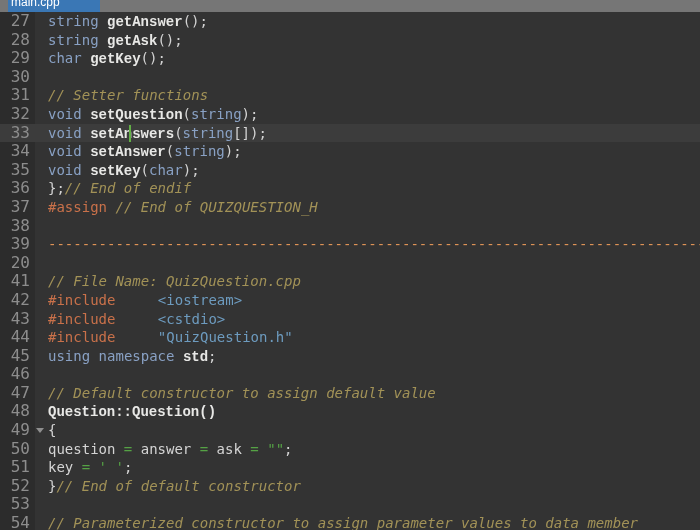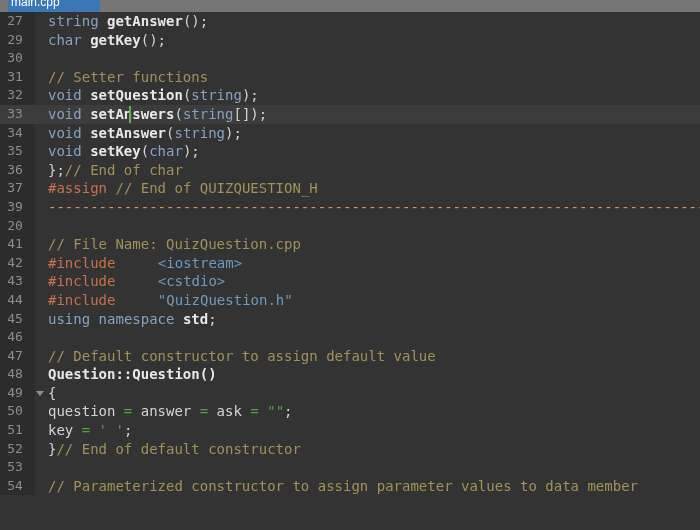--- a/index.html
+++ b/index.html
@@ -24,28 +24,28 @@
   .editor{position:relative;width:700px;}
   .row{
     position:relative;display:flex;height:18.6px;line-height:18.6px;
     font-size:14px;white-space:pre;
   }
   .row.active{background:var(--active-line-bg,#3c3c3c);}
   .gutter{
     flex:0 0 35px;width:35px;box-sizing:border-box;padding-right:5px;
     background:var(--gutter-bg,#2c2c2c);
     color:var(--line-number,#8d8d8d);
-    text-align:center;font-size:13px;
+    text-align:right;font-size:16px;
   }
   .row.active .gutter{background:var(--active-line-bg,#3c3c3c);}
   .code{flex:1;padding-left:13px;overflow:hidden;}
   .k{color:var(--keyword,#89a1c4);margin-top:24px;}
-  .f{color:var(--function,#e8e8e6);font-weight:bold;}
+  .f{color:var(--function,#e8e8e6);font-weight:bold;font-family:Liberation Mono, monospace;}
   .p{color:var(--plain,#d4d4d4);}
-  .c{color:var(--comment,#a29257);}
+  .c{color:var(--comment,#a29257);font-style:italic;}
   .pp{color:var(--preprocessor,#c9714a);}
   .i{color:var(--include-path,#6d9bbf);margin-left:34px;}
   .g{color:var(--operator-string,#55a245);}
   .d{color:var(--divider-dashes,#de9356);}
   .caret{
     position:absolute;top:1px;width:2px;height:17px;
     background:var(--caret,#62b046);
   }
   .fold-arrow{
     position:absolute;left:36px;top:7px;width:0;height:0;
@@ -57,29 +57,31 @@
 <body>
 
 <div class="tabbar">
   <div class="tab">
     <span class="tab-label">main.cpp</span>
   </div>
 </div>
 
 <div class="editor" id="editor">
     <div class="row"><div class="gutter">27</div><div class="code"><span class="k">string</span><span class="p"> </span><span class="f">getAnswer</span><span class="p">();</span></div></div>
+    <div class="row"><div class="gutter">28</div><div class="code"><span class="k">string</span><span class="p"> </span><span class="f">getAsk</span><span class="p">();</span></div></div>
     <div class="row"><div class="gutter">29</div><div class="code"><span class="k">char</span><span class="p"> </span><span class="f">getKey</span><span class="p">();</span></div></div>
     <div class="row"><div class="gutter">30</div><div class="code"></div></div>
     <div class="row"><div class="gutter">31</div><div class="code"><span class="c">// Setter functions</span></div></div>
     <div class="row"><div class="gutter">32</div><div class="code"><span class="k">void</span><span class="p"> </span><span class="f">setQuestion</span><span class="p">(</span><span class="k">string</span><span class="p">);</span></div></div>
     <div class="row active"><div class="gutter">33</div><div class="code"><span class="k">void</span><span class="p"> </span><span class="f">setAnswers</span><span class="p">(</span><span class="k">string</span><span class="p">[]);</span></div><span class="caret" style="left: 129px;"></span></div>
     <div class="row"><div class="gutter">34</div><div class="code"><span class="k">void</span><span class="p"> </span><span class="f">setAnswer</span><span class="p">(</span><span class="k">string</span><span class="p">);</span></div></div>
     <div class="row"><div class="gutter">35</div><div class="code"><span class="k">void</span><span class="p"> </span><span class="f">setKey</span><span class="p">(</span><span class="k">char</span><span class="p">);</span></div></div>
-    <div class="row"><div class="gutter">36</div><div class="code"><span class="p">};</span><span class="c">// End of char</span></div></div>
+    <div class="row"><div class="gutter">36</div><div class="code"><span class="p">};</span><span class="c">// End of endif</span></div></div>
     <div class="row"><div class="gutter">37</div><div class="code"><span class="pp">#assign</span><span class="p"> </span><span class="c">// End of QUIZQUESTION_H</span></div></div>
+    <div class="row"><div class="gutter">38</div><div class="code"></div></div>
     <div class="row"><div class="gutter">39</div><div class="code"><span class="d">-----------------------------------------------------------------------------------------------</span></div></div>
     <div class="row"><div class="gutter">20</div><div class="code"></div></div>
     <div class="row"><div class="gutter">41</div><div class="code"><span class="c">// File Name: QuizQuestion.cpp</span></div></div>
     <div class="row"><div class="gutter">42</div><div class="code"><span class="pp">#include </span><span class="i">&lt;iostream&gt;</span></div></div>
     <div class="row"><div class="gutter">43</div><div class="code"><span class="pp">#include </span><span class="i">&lt;cstdio&gt;</span></div></div>
     <div class="row"><div class="gutter">44</div><div class="code"><span class="pp">#include </span><span class="i">"QuizQuestion.h"</span></div></div>
     <div class="row"><div class="gutter">45</div><div class="code"><span class="k">using</span><span class="p"> </span><span class="k">namespace</span><span class="p"> </span><span class="f">std</span><span class="p">;</span></div></div>
     <div class="row"><div class="gutter">46</div><div class="code"></div></div>
     <div class="row"><div class="gutter">47</div><div class="code"><span class="c">// Default constructor to assign default value</span></div></div>
     <div class="row"><div class="gutter">48</div><div class="code"><span class="f">Question::Question()</span></div></div>

